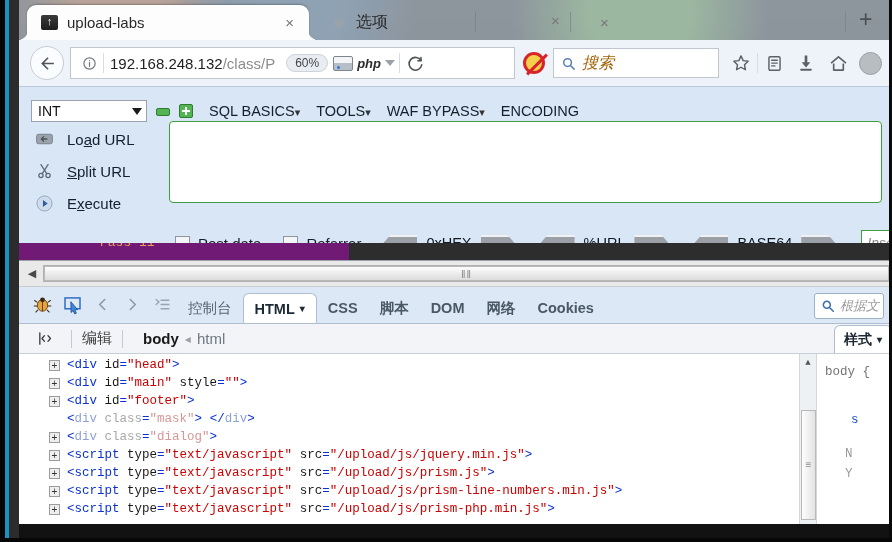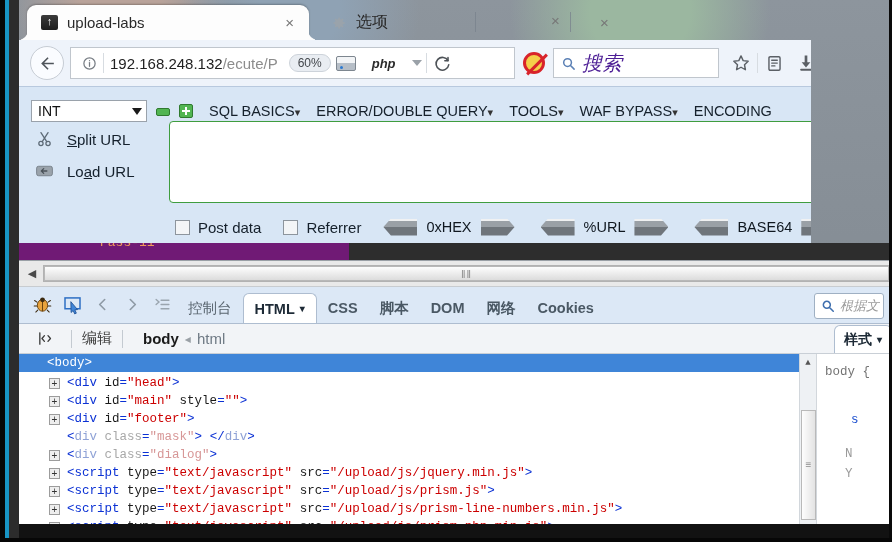--- a/index.html
+++ b/index.html
@@ -24,21 +24,21 @@
 
   
   .edge-black { position:absolute; left:0; top:0; width:5px; height:542px; background:#060606; z-index:60;}
   .edge-cyan  { position:absolute; left:5px; top:0; width:4px; height:542px; background:#1894c4; z-index:60;}
   .edge-black2{ position:absolute; left:9px; top:0; width:10px; height:542px; background:#2c2c2c; z-index:59;}
   .edge-right { position:absolute; right:0; top:0; width:3px; height:542px; background:#0a0a0a; z-index:60;}
   .edge-bottom{ position:absolute; left:0; bottom:0; width:892px; height:4px; background:#070707; z-index:61;}
 
   
   .browser {
-    position:absolute; left:19px; top:0; width:792px; height:243px;
+    position:absolute; left:19px; top:0; width:873px; height:243px;
     z-index:20; overflow:hidden;
   }
 
   
   .tabstrip { position:absolute; left:0; top:0; height:40px; width:873px; }
   .tab {
     position:absolute; top:5px; height:35px;
     display:flex; align-items:center; gap:9px;
     padding:0 10px 0 14px;
     font-size:15px; color:#2b2b2b;
@@ -88,21 +88,21 @@
     display:flex; align-items:center; gap:0; padding:0 4px; min-width:0;
   }
   .ub-info { width:28px; text-align:center; color:#767c83; font-size:15px; flex:none;}
   .ub-divider { width:1px; height:20px; background:#d7dce1; flex:none; }
   .ub-url { padding:0 6px; font-size:15px; white-space:nowrap; overflow:hidden; color:#222; }
   .ub-url .dim { color:#8c8c8c; }
   .ub-zoom {
     flex:none; font-size:12px; color:#43474c; background:#e9edf2;
     border:1px solid #cdd3da; border-radius:11px; padding:1px 8px; margin:0 5px;
   }
-  .ub-php { display:flex; align-items:center; gap:16px; flex:none; margin-right:4px;}
+  .ub-php { display:flex; align-items:center; gap:4px; flex:none; margin-right:4px;}
   .php-icon {
     width:20px; height:15px; border-radius:2px;
     background:linear-gradient(180deg,#f2f4f6 0 45%,#b6bec7 45% 100%);
     border:1px solid #7d868f; position:relative;
   }
   .php-icon::after{content:"";position:absolute;left:3px;bottom:1px;width:3px;height:3px;background:#2d7ad1;border-radius:50%;}
   .php-label { font-style:italic; font-weight:bold; font-size:13px; color:#2b2b2b; }
   .caret-dn { width:0;height:0;border-left:5px solid transparent;border-right:5px solid transparent;border-top:6px solid #9aa1a8;}
   .ub-reload { width:30px;text-align:center;color:#4d5257;font-size:18px;flex:none;}
 
@@ -112,21 +112,21 @@
     background:#f4cf4a; position:relative; margin:0 8px; flex:none;
   }
   .noscript::after{
     content:""; position:absolute; left:-3px; top:8px; width:28px;height:3px;background:#d8232a;
     transform:rotate(-45deg);
   }
   .searchbox {
     width:166px;height:30px;background:#fff;border:1px solid #c0c6cd;
     display:flex;align-items:center;gap:6px;padding:0 7px;flex:none;margin-right:6px;
   }
-  .search-placeholder{font-style:italic;color:#4c1d95;font-size:20px;}
+  .search-placeholder{font-style:italic;color:#a16207;font-size:16px;}
   .avatar { width:23px;height:23px;border-radius:50%;background:#b8bdc2;border:1px solid #9aa0a6;flex:none;}
 
   svg.ic { display:block; }
 
   
   .hackbar {
     position:absolute; left:0; top:86px; width:873px; height:157px;
     background:#d8e6f5; border-top:1px solid #b8c9de;
   }
   .hb-row1 { display:flex; align-items:center; height:28px; padding:20px 0 0 12px; gap:0; }
@@ -341,21 +341,21 @@
 
       <div class="urlbar">
         <span class="ub-info">
           <svg class="ic" width="15" height="15" viewBox="0 0 24 24" fill="none" stroke="#767c83" stroke-width="2" style="display:inline-block;vertical-align:-2px;">
             <circle cx="12" cy="12" r="9"></circle>
               <path d="M12 10.5v6" stroke-linecap="round"></path>
               <circle cx="12" cy="7.5" r="1" fill="#767c83" stroke="none"></circle>
           </svg>
         </span>
         <span class="ub-divider"></span>
-        <span class="ub-url"><span>192.168.248.132</span><span class="dim">/ecute/P</span></span>
+        <span class="ub-url"><span>192.168.248.132</span><span class="dim">/class/P</span></span>
         <span class="ub-zoom">60%</span>
         <span class="ub-php">
           <span class="php-icon"></span>
           <span class="php-label">php</span>
           <span class="caret-dn"></span>
         </span>
         <span class="ub-divider"></span>
         <span class="ub-reload">
           <svg class="ic" width="18" height="18" viewBox="0 0 24 24" fill="none" stroke="#4d5257" stroke-width="2.1" style="display:inline-block;vertical-align:-4px;">
             <path d="M20 7.5A8.5 8.5 0 1021 13" stroke-linecap="round"></path>
@@ -409,50 +409,58 @@
 
       <div class="hb-row1">
         <div class="hb-select">
           <span>INT</span>
           <span class="caret"></span>
         </div>
         <span class="hb-minus"></span>
         <span class="hb-plus"></span>
 
         <span class="hb-menu"><span>SQL BASICS</span><span class="mcaret">▾</span></span>
-        <span class="hb-menu"><span>ERROR/DOUBLE QUERY</span><span class="mcaret">▾</span></span>
         <span class="hb-menu"><span>TOOLS</span><span class="mcaret">▾</span></span>
         <span class="hb-menu"><span>WAF BYPASS</span><span class="mcaret">▾</span></span>
         <span class="hb-menu"><span>ENCODING</span></span>
       </div>
 
       <div class="hb-body">
         <div class="hb-actions">
+
+          <div class="hb-act">
+            <span class="hb-act-ic">
+              <svg class="ic" width="19" height="16" viewBox="0 0 24 20" fill="#9aa3ab" stroke="#6d767f" stroke-width="1">
+                <rect x="2" y="4" width="20" height="12" rx="2.5"></rect>
+                <path d="M15 10H8m0 0l3-3M8 10l3 3" stroke="#4a5259" stroke-width="1.6" fill="none" stroke-linecap="round"></path>
+              </svg>
+            </span>
+            <span><span>Lo</span><u>a</u><span>d URL</span></span>
+          </div>
 
           <div class="hb-act">
             <span class="hb-act-ic">
               <svg class="ic" width="17" height="18" viewBox="0 0 24 24" fill="none" stroke="#5d6a76" stroke-width="1.8">
                 <circle cx="7" cy="18.5" r="3"></circle>
                   <circle cx="17" cy="18.5" r="3"></circle>
                 <path d="M8.6 16L17 3M15.4 16L7 3" stroke-linecap="round"></path>
               </svg>
             </span>
             <span><span></span><u>S</u><span>plit URL</span></span>
           </div>
 
           <div class="hb-act">
             <span class="hb-act-ic">
-              <svg class="ic" width="19" height="16" viewBox="0 0 24 20" fill="#9aa3ab" stroke="#6d767f" stroke-width="1">
-                <rect x="2" y="4" width="20" height="12" rx="2.5"></rect>
-                <path d="M15 10H8m0 0l3-3M8 10l3 3" stroke="#4a5259" stroke-width="1.6" fill="none" stroke-linecap="round"></path>
+              <svg class="ic" width="19" height="19" viewBox="0 0 24 24">
+                <circle cx="12" cy="12" r="9.5" fill="#cfdced" stroke="#8fa6bf" stroke-width="1.2"></circle>
+                <path d="M10 7.5l6 4.5-6 4.5z" fill="#2f5f96"></path>
               </svg>
             </span>
-            <span><span>Lo</span><u>a</u><span>d URL</span></span>
+            <span><span>E</span><u>x</u><span>ecute</span></span>
           </div>
-
 
         </div>
 
         <div class="hb-textarea"></div>
       </div>
 
       <div class="hb-row3">
         <span class="hb-check"></span>
         <span class="hb-check-lbl">Post data</span>
         <span class="hb-check"></span>
@@ -567,21 +575,20 @@
 
       <span class="bc-styles-tab">
         <span>样式</span>
         <span style="font-size:10px">▾</span>
       </span>
     </div>
 
     <div class="fb-panes">
 
       <div class="fb-html">
-        <div class="sel-row">&lt;body&gt;</div>
         <div class="src" id="src-lines">
             <div class="srcline" style="padding-left: 30px;">
               <span class="twisty">+</span>
               <span><span class="punc">&lt;</span><span class="tagname">div</span> <span class="attr">id</span><span class="punc">=</span><span class="val">"head"</span><span class="punc">&gt;</span></span>
             </div>
             <div class="srcline" style="padding-left: 30px;">
               <span class="twisty">+</span>
               <span><span class="punc">&lt;</span><span class="tagname">div</span> <span class="attr">id</span><span class="punc">=</span><span class="val">"main"</span> <span class="attr">style</span><span class="punc">=</span><span class="val">""</span><span class="punc">&gt;</span></span>
             </div>
             <div class="srcline" style="padding-left: 30px;">

